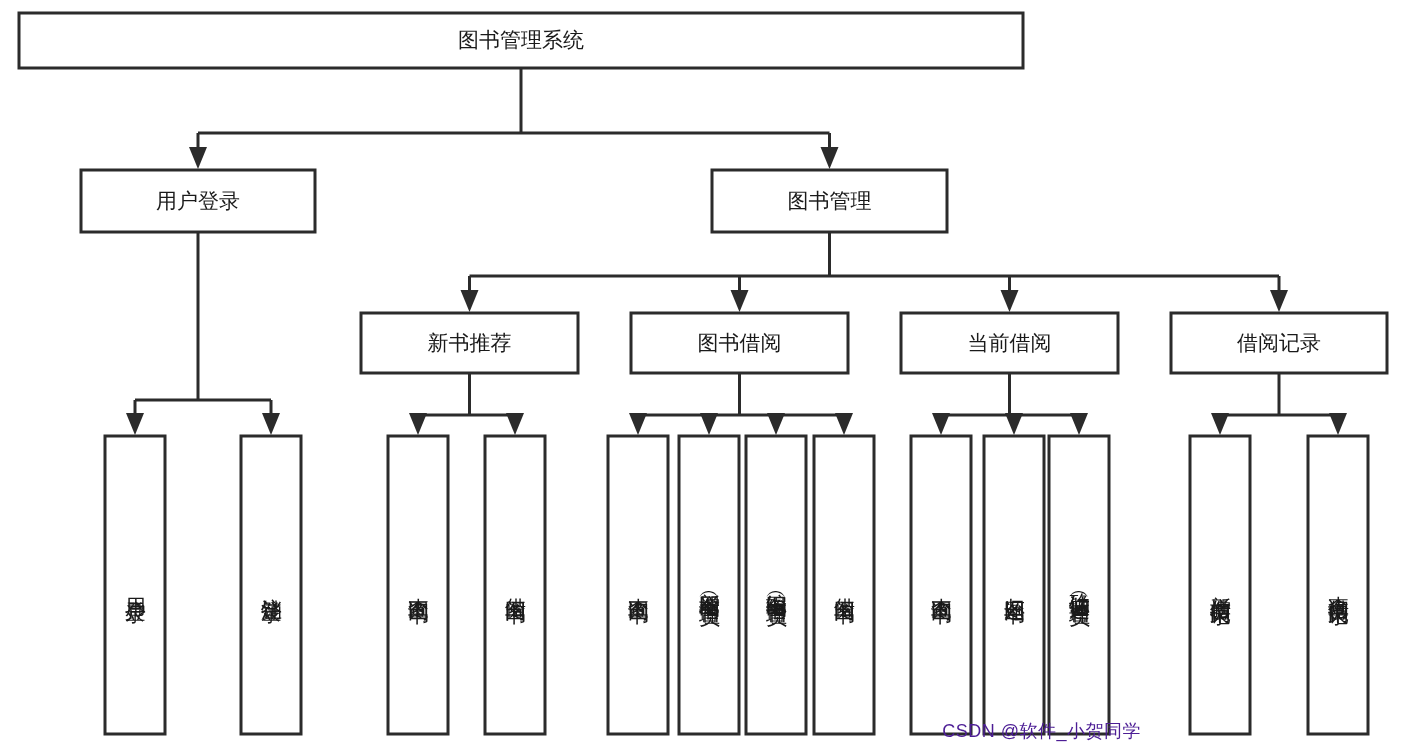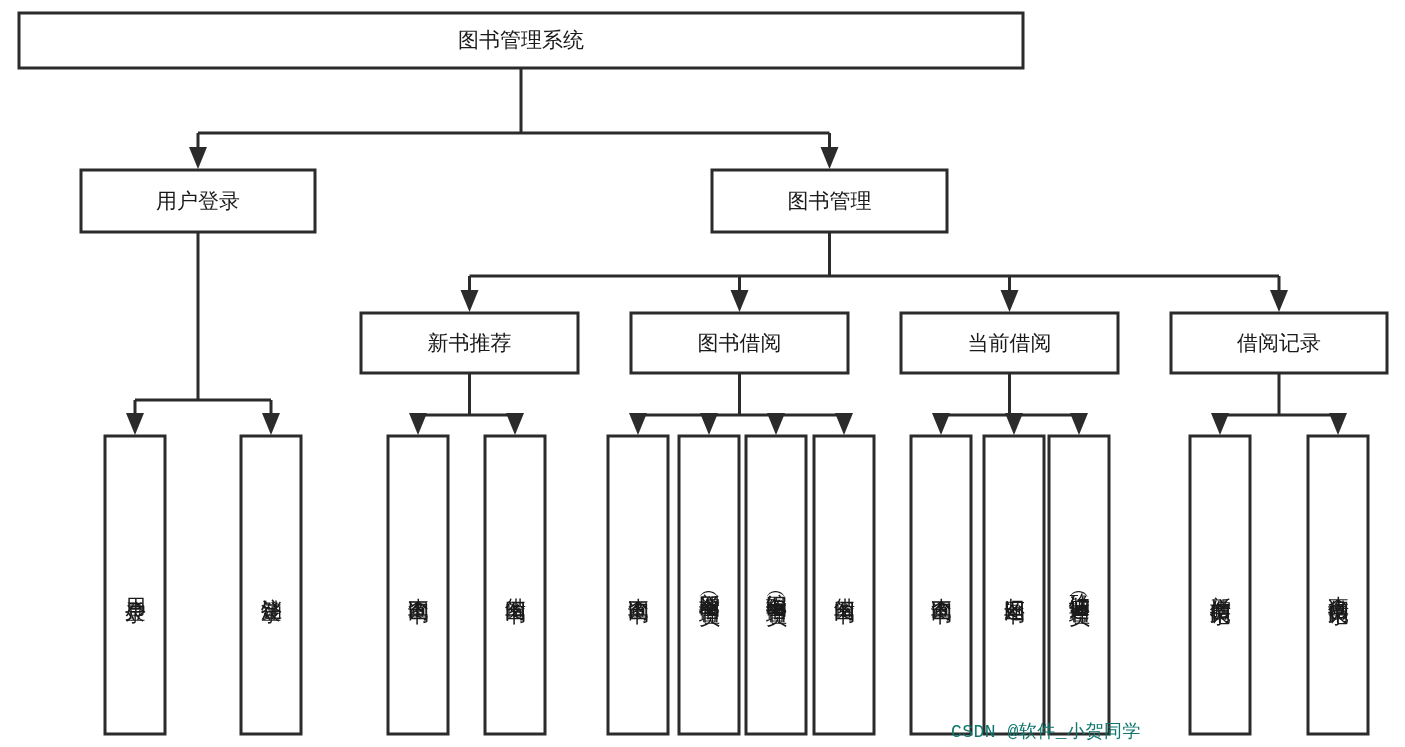--- a/index.html
+++ b/index.html
@@ -61,23 +61,23 @@
     line-height: 1.28;
     letter-spacing: 2px;
     color: #1a1a1a;
     white-space: nowrap;
     pointer-events: none;
   }
   .watermark {
     position: absolute;
     right: 8px;
     bottom: 4px;
-    font-family: Liberation Mono, monospace;
+    font-family: Liberation Sans, sans-serif;
     font-size: 18px;
-    color: #0f766e;
+    color: #4c1d95;
     letter-spacing: 0.5px;
     user-select: none;
   }
 </style>
 </head>
 <body>
 
 <div id="diagram-root">
 
   <svg class="diagram-canvas" viewBox="0 0 1405 747">

